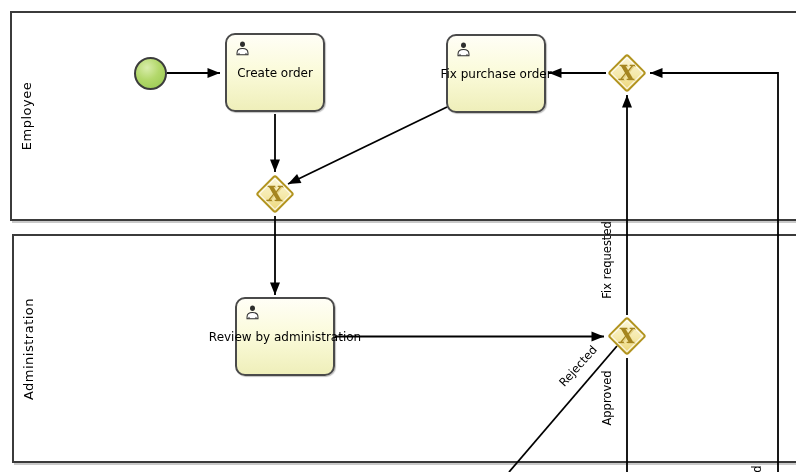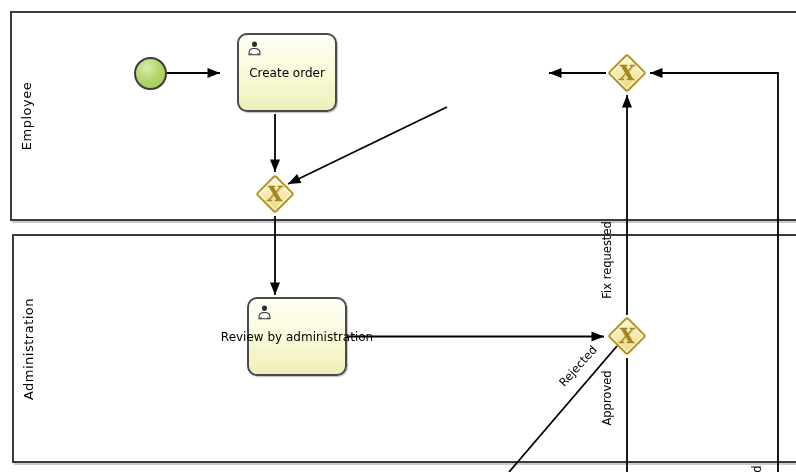--- a/index.html
+++ b/index.html
@@ -26,21 +26,20 @@
     position:absolute;left:134px;top:57px;width:33px;height:33px;border-radius:50%;
     border:2px solid #3c3c3c;box-sizing:border-box;z-index:3;
     background:radial-gradient(circle at 38% 30%, #d9edac 0%, #b3d86b 45%, #95c74e 100%);
   }
   
   .task{
     position:absolute;width:100px;height:79px;box-sizing:border-box;
     border:2px solid #4a4a4a;border-radius:10px;z-index:3;
     background:linear-gradient(180deg,#fffef6 0%,#fbfbdc 45%,#efefba 100%);
     box-shadow:1px 1px 1px rgba(0,0,0,.25);
-    margin-left:12px;
   }
   #task-create-order{left:225px;top:33px;}
   #task-fix-purchase-order{left:446px;top:34px;}
   #task-review{left:235px;top:297px;}
   .task-label{
     position:absolute;left:50%;top:50%;transform:translate(-50%,-50%);
     white-space:nowrap;font-size:12px;z-index:4;
   }
   .user-icon{position:absolute;left:7px;top:5px;width:17px;height:17px;}
   
@@ -103,20 +102,28 @@
 
   <div class="task" id="task-create-order">
     <svg class="user-icon" viewBox="0 0 18 18">
       <ellipse cx="9" cy="4.4" rx="2.6" ry="2.9" fill="#2e2e2e"></ellipse>
       <path d="M3.2,15.6 v-1.9 c0,-3 2.3,-4.7 5.8,-4.7 s5.8,1.7 5.8,4.7 v1.9 z" fill="#fff" stroke="#2e2e2e" stroke-width="1.1"></path>
       <path d="M5.3,15.6 v-1.9 M12.7,15.6 v-1.9" stroke="#2e2e2e" stroke-width="1"></path>
     </svg>
     <div class="task-label">Create order</div>
   </div>
 
+  <div class="task" id="task-fix-purchase-order">
+    <svg class="user-icon" viewBox="0 0 18 18">
+      <ellipse cx="9" cy="4.4" rx="2.6" ry="2.9" fill="#2e2e2e"></ellipse>
+      <path d="M3.2,15.6 v-1.9 c0,-3 2.3,-4.7 5.8,-4.7 s5.8,1.7 5.8,4.7 v1.9 z" fill="#fff" stroke="#2e2e2e" stroke-width="1.1"></path>
+      <path d="M5.3,15.6 v-1.9 M12.7,15.6 v-1.9" stroke="#2e2e2e" stroke-width="1"></path>
+    </svg>
+    <div class="task-label">Fix purchase order</div>
+  </div>
 
   <div class="task" id="task-review">
     <svg class="user-icon" viewBox="0 0 18 18">
       <ellipse cx="9" cy="4.4" rx="2.6" ry="2.9" fill="#2e2e2e"></ellipse>
       <path d="M3.2,15.6 v-1.9 c0,-3 2.3,-4.7 5.8,-4.7 s5.8,1.7 5.8,4.7 v1.9 z" fill="#fff" stroke="#2e2e2e" stroke-width="1.1"></path>
       <path d="M5.3,15.6 v-1.9 M12.7,15.6 v-1.9" stroke="#2e2e2e" stroke-width="1"></path>
     </svg>
     <div class="task-label">Review by administration</div>
   </div>
 

